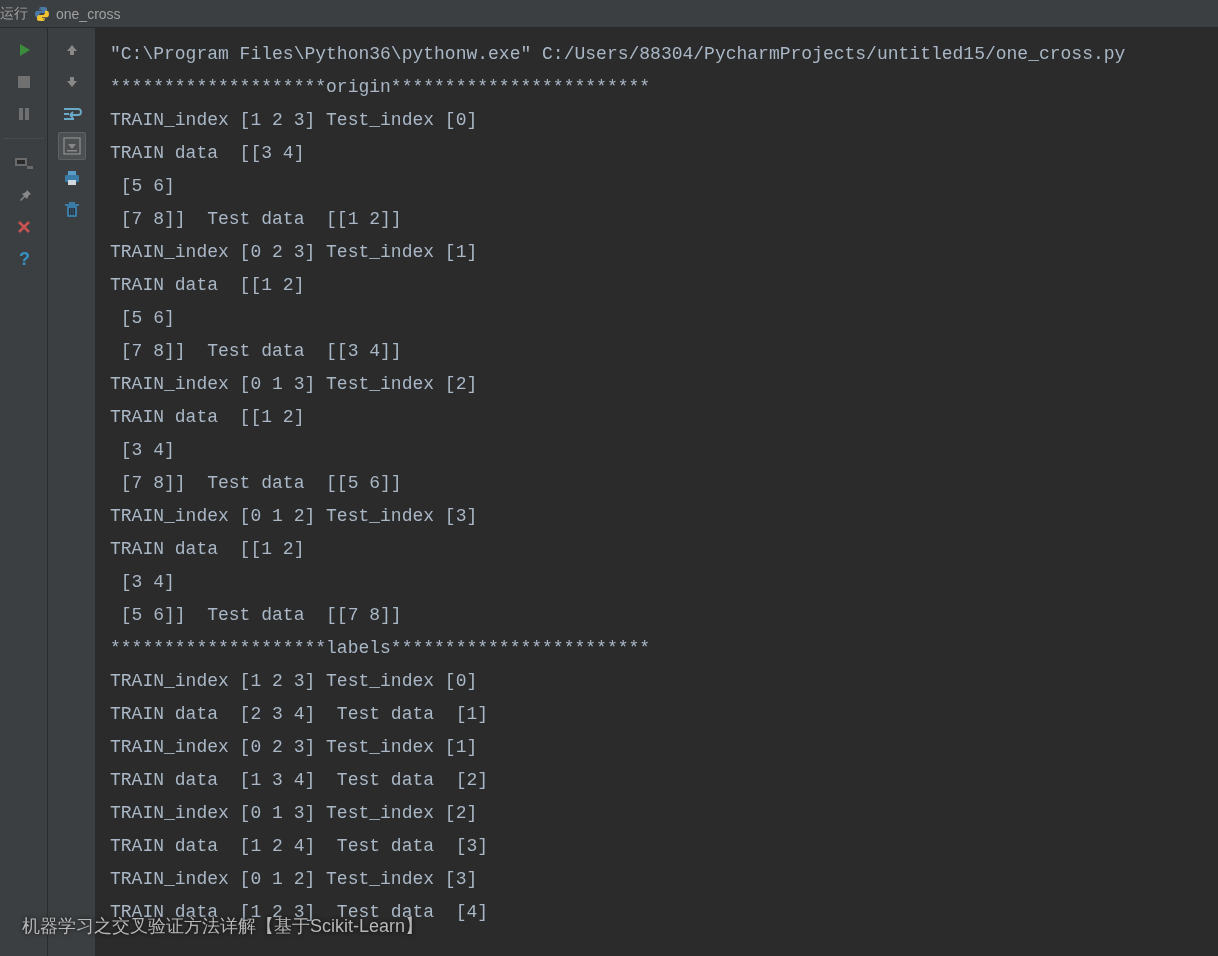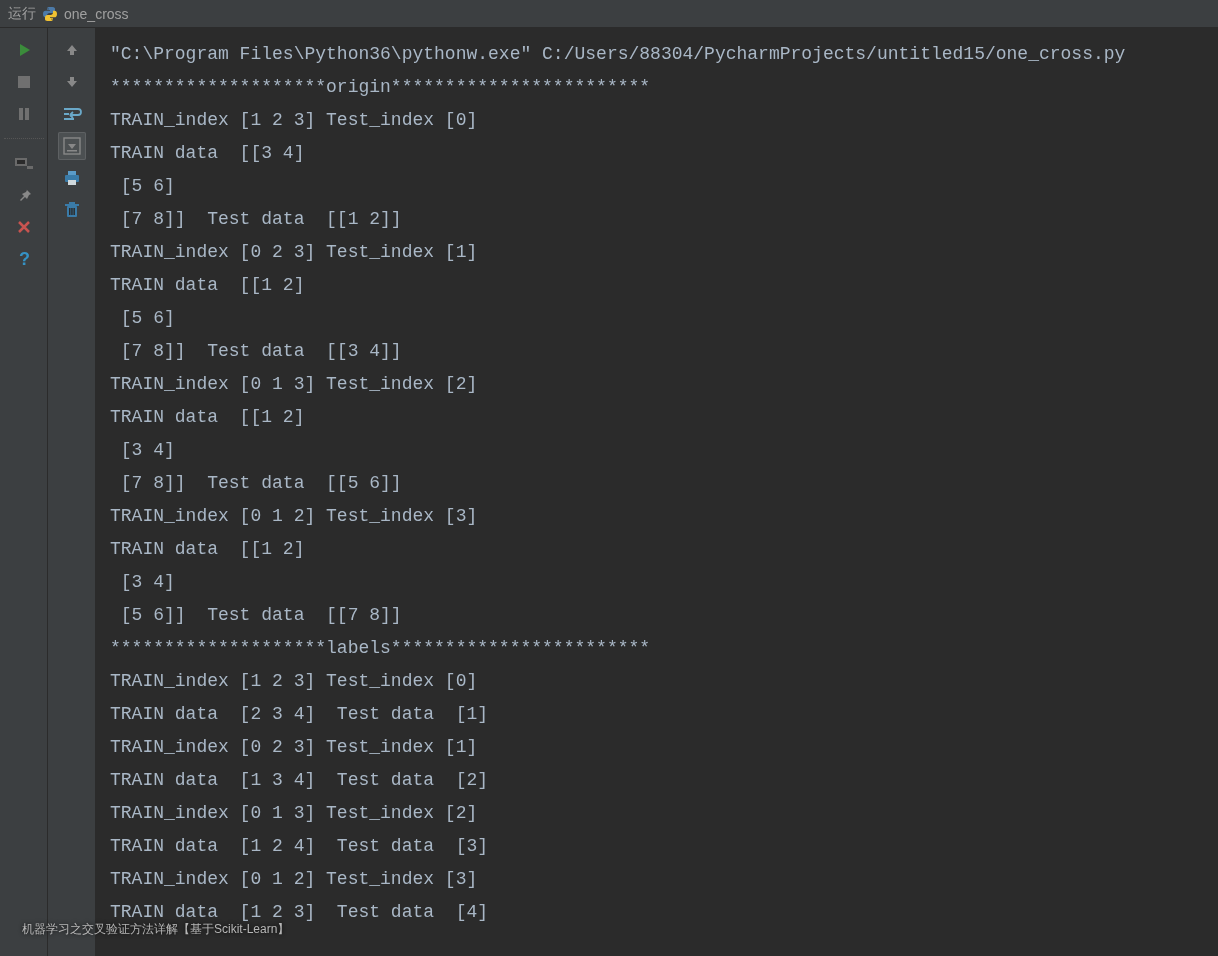--- a/index.html
+++ b/index.html
@@ -9,21 +9,21 @@
   background: #3c3f41;
   font-family: "Microsoft YaHei", "SimSun", sans-serif;
   overflow: hidden;
   position: relative;
 }
 .header {
   height: 28px;
   background: #3c3f41;
   display: flex;
   align-items: center;
-  padding-left: 8px;
+  padding-left: 0;
   gap: 6px;
   color: #a0a0a0;
   font-size: 14px;
   border-bottom: 1px solid #2b2b2b;
 }
 .main {
   display: flex;
   height: calc(100% - 28px);
 }
 .gutter1 {
@@ -74,21 +74,21 @@
   line-height: 33px;
   padding: 10px 14px;
   white-space: pre;
   overflow: hidden;
 }
 .watermark {
   position: absolute;
   bottom: 18px;
   left: 22px;
   color: #b7b7b7;
-  font-size: 12px;
+  font-size: 18px;
   font-weight: 500;
   text-shadow: 0 0 4px rgba(0,0,0,0.8);
 }
 svg { display: block; }
 </style>
 </head>
 <body>
 
 <div class="header">
   <span>运行</span>

